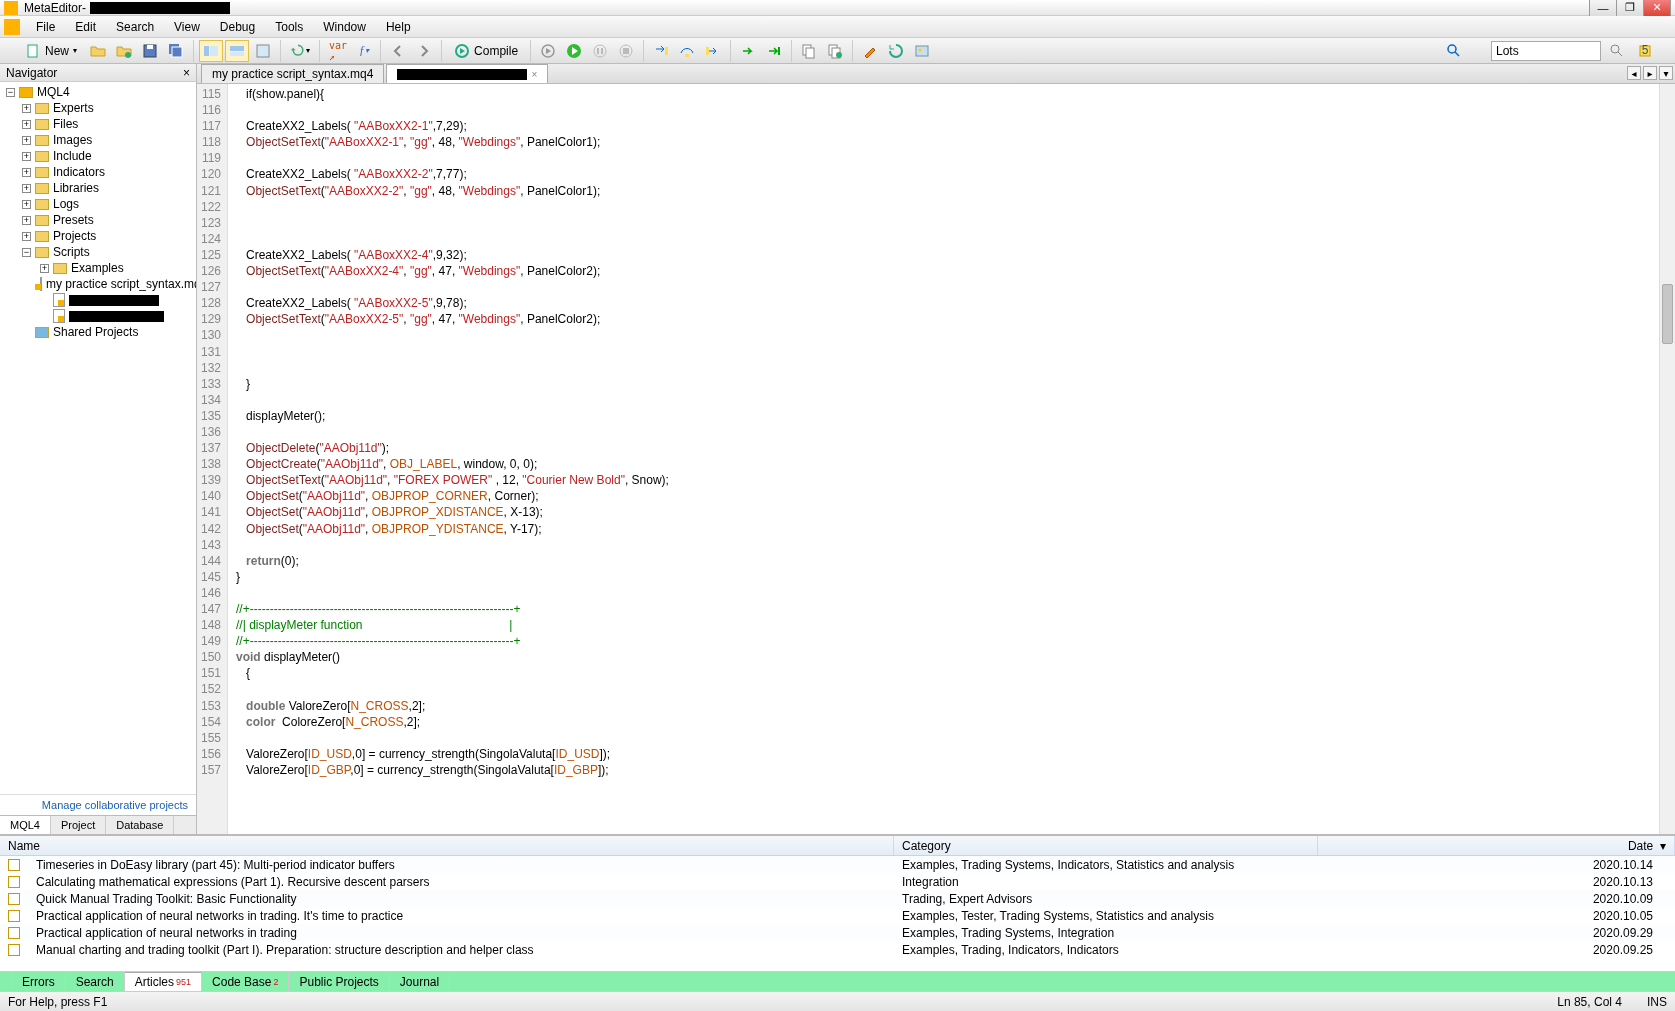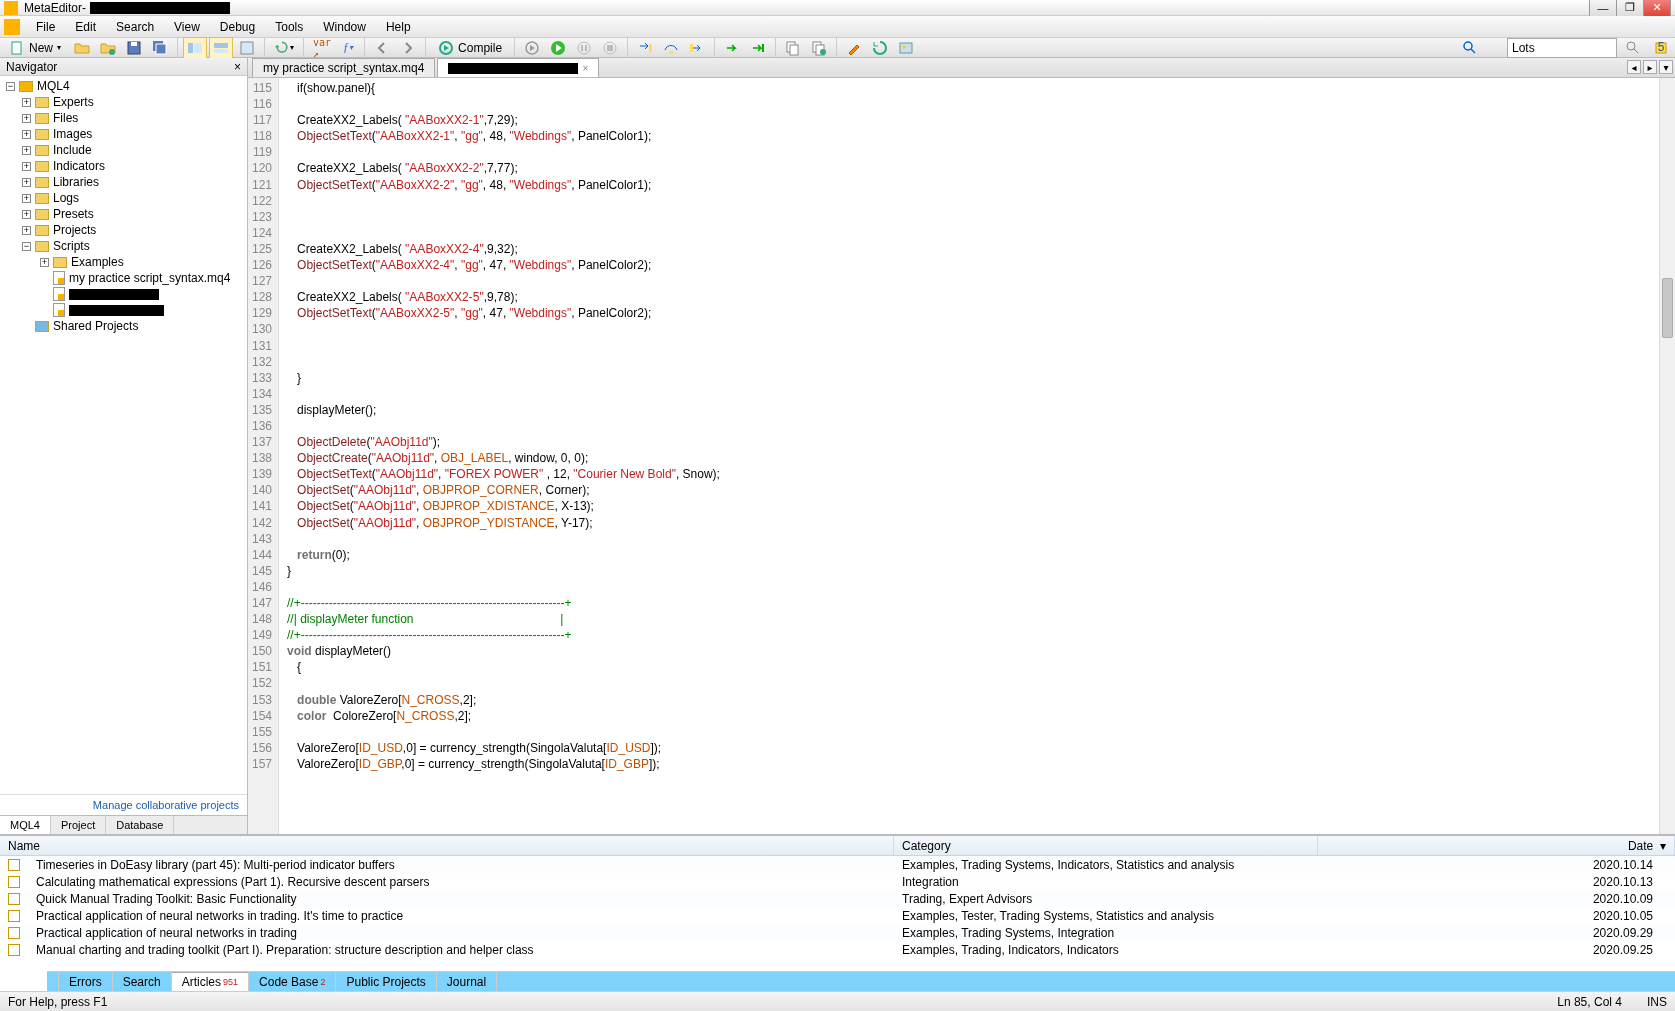--- a/index.html
+++ b/index.html
@@ -7,29 +7,29 @@
 .titlebar { background: linear-gradient(#fff,#e8e8e8); height: 16px; display: flex; align-items: center; padding: 0 4px; border-bottom: 1px solid #ccc; }
 .titlebar .appicon { width: 14px; height: 14px; background: #ffb300; margin-right: 6px; }
 .titlebar .title { font-size: 12px; }
 .titlebar .blackout { background:#000; width:140px; height:12px; display:inline-block; margin-left:4px; }
 .winbtns { margin-left: auto; display: flex; }
 .winbtn { width: 28px; height: 18px; border:1px solid #9a9a9a; background:linear-gradient(#f5f5f5,#ddd); display:flex;align-items:center;justify-content:center; font-size:11px; margin-left:-1px;}
 .winbtn.close { background:linear-gradient(#f08080,#d43); color:#fff; }
 .menubar { background: linear-gradient(#fafafa,#e6e6e6); height: 22px; display:flex; align-items:center; padding: 0 4px; border-bottom:1px solid #ccc; }
 .menubar .micon { width:16px; height:16px; background:#ffb300; margin-right:6px; }
 .menubar .mitem { padding: 3px 10px; cursor:default; }
-.toolbar { background: linear-gradient(#f7f7f7,#e0e0e0); height: 20px; display:flex; align-items:center; padding: 0 2px; border-bottom:1px solid #bbb; gap:2px; }
+.toolbar { background: linear-gradient(#f7f7f7,#e0e0e0); height: 26px; display:flex; align-items:center; padding: 0 18px; border-bottom:1px solid #bbb; gap:2px; }
 .tbtn { height:22px; min-width:22px; display:flex; align-items:center; justify-content:center; border:1px solid transparent; padding:0 3px; cursor:default; }
 .tbtn svg { width:16px; height:16px; }
 .tsep { width:1px; height:22px; background:#ccc; margin:0 3px; }
 .tbtn.text { padding:0 6px; gap:4px; }
 .search-right { margin-left:auto; display:flex; align-items:center; gap:4px;}
 .search-right input { width:110px; height:20px; border:1px solid #aaa; padding:0 4px;margin-left:21px; }
 .content { flex:1; display:flex; min-height:0; }
-.nav { width:248px; display:flex; flex-direction:column; border-right:1px solid #bbb; background:#fff; }
+.nav { width:197px; display:flex; flex-direction:column; border-right:1px solid #bbb; background:#fff; }
 .nav-head { background:linear-gradient(#f2f2f2,#e2e2e2); height:18px; display:flex; align-items:center; padding:0 6px; border-bottom:1px solid #ccc; font-size:11px; }
 .nav-head .x { margin-left:auto; cursor:default; }
 .tree { flex:1; overflow:auto; padding:2px 0; }
 .tree-item { display:flex; align-items:center; height:16px; padding-left:6px; white-space:nowrap; }
 .tree-item.d1 { padding-left:22px; }
 .tree-item.d2 { padding-left:40px; }
 .expander { width:9px; height:9px; border:1px solid #888; display:flex; align-items:center; justify-content:center; margin-right:4px; font-size:9px; line-height:1; background:#fff;}
 .folder { width:14px; height:11px; background:#f5d067; border:1px solid #c9a227; margin-right:4px; }
 .fileicon { width:12px; height:14px; background:#fff; border:1px solid #999; margin-right:4px; position:relative;}
 .fileicon.mq::after{content:"";position:absolute;right:0;bottom:0;width:6px;height:6px;background:#f5b300;}
@@ -55,21 +55,21 @@
 .lower { height:157px; display:flex; flex-direction:column; border-top:2px solid #bbb; background:#fff;}
 .lower-head { display:flex; background:linear-gradient(#f4f8fc,#e4ecf6); border-bottom:1px solid #c5d5e8; height:20px; align-items:center; font-size:11px;}
 .lower-head .col { padding:0 8px; border-right:1px solid #d0dae8; height:100%; display:flex; align-items:center;}
 .lower-body { flex:1; overflow:auto; }
 .lrow { display:flex; height:17px; align-items:center; font-size:11px;}
 .lrow:nth-child(odd){ background:#fcfdff;}
 .lrow .c1{width:894px; padding-left:8px; display:flex; align-items:center; gap:16px;}
 .lrow .c2{width:424px; padding-left:8px;}
 .lrow .c3{flex:1; text-align:right; padding-right:22px;}
 .docicon{width:12px;height:12px;background:#fff;border:1px solid #c49a00;position:relative;}
-.lower-tabs { display:flex; background:#7dd3fc; border-top:1px solid #ccc; height:20px; font-size:11px;margin-left:47px;}
+.lower-tabs { display:flex; background:#86efac; border-top:1px solid #ccc; height:20px; font-size:11px;}
 .lower-tabs .lt { padding:2px 10px; border-right:1px solid #ccc; cursor:default; display:flex; gap:2px; align-items:center;}
 .lower-tabs .lt.active { background:#fff; border-top:1px solid #aaa;}
 .lt sub{color:#c02020; font-size:9px;}
 .status { height:20px; background:linear-gradient(#f4f4f4,#e4e4e4); border-top:1px solid #ccc; display:flex; align-items:center; padding:0 8px; font-size:11px;}
 .status .sr { margin-left:auto; display:flex; gap:25px; }
 .vscroll{position:absolute;right:0;top:20px;bottom:0;width:16px;background:#f0f0f0;border-left:1px solid #ddd;}
 .vthumb{position:absolute;left:2px;right:2px;top:200px;height:60px;background:#c7c7c7;border:1px solid #aaa;border-radius:2px;}
 </style>
 </head>
 <body>

